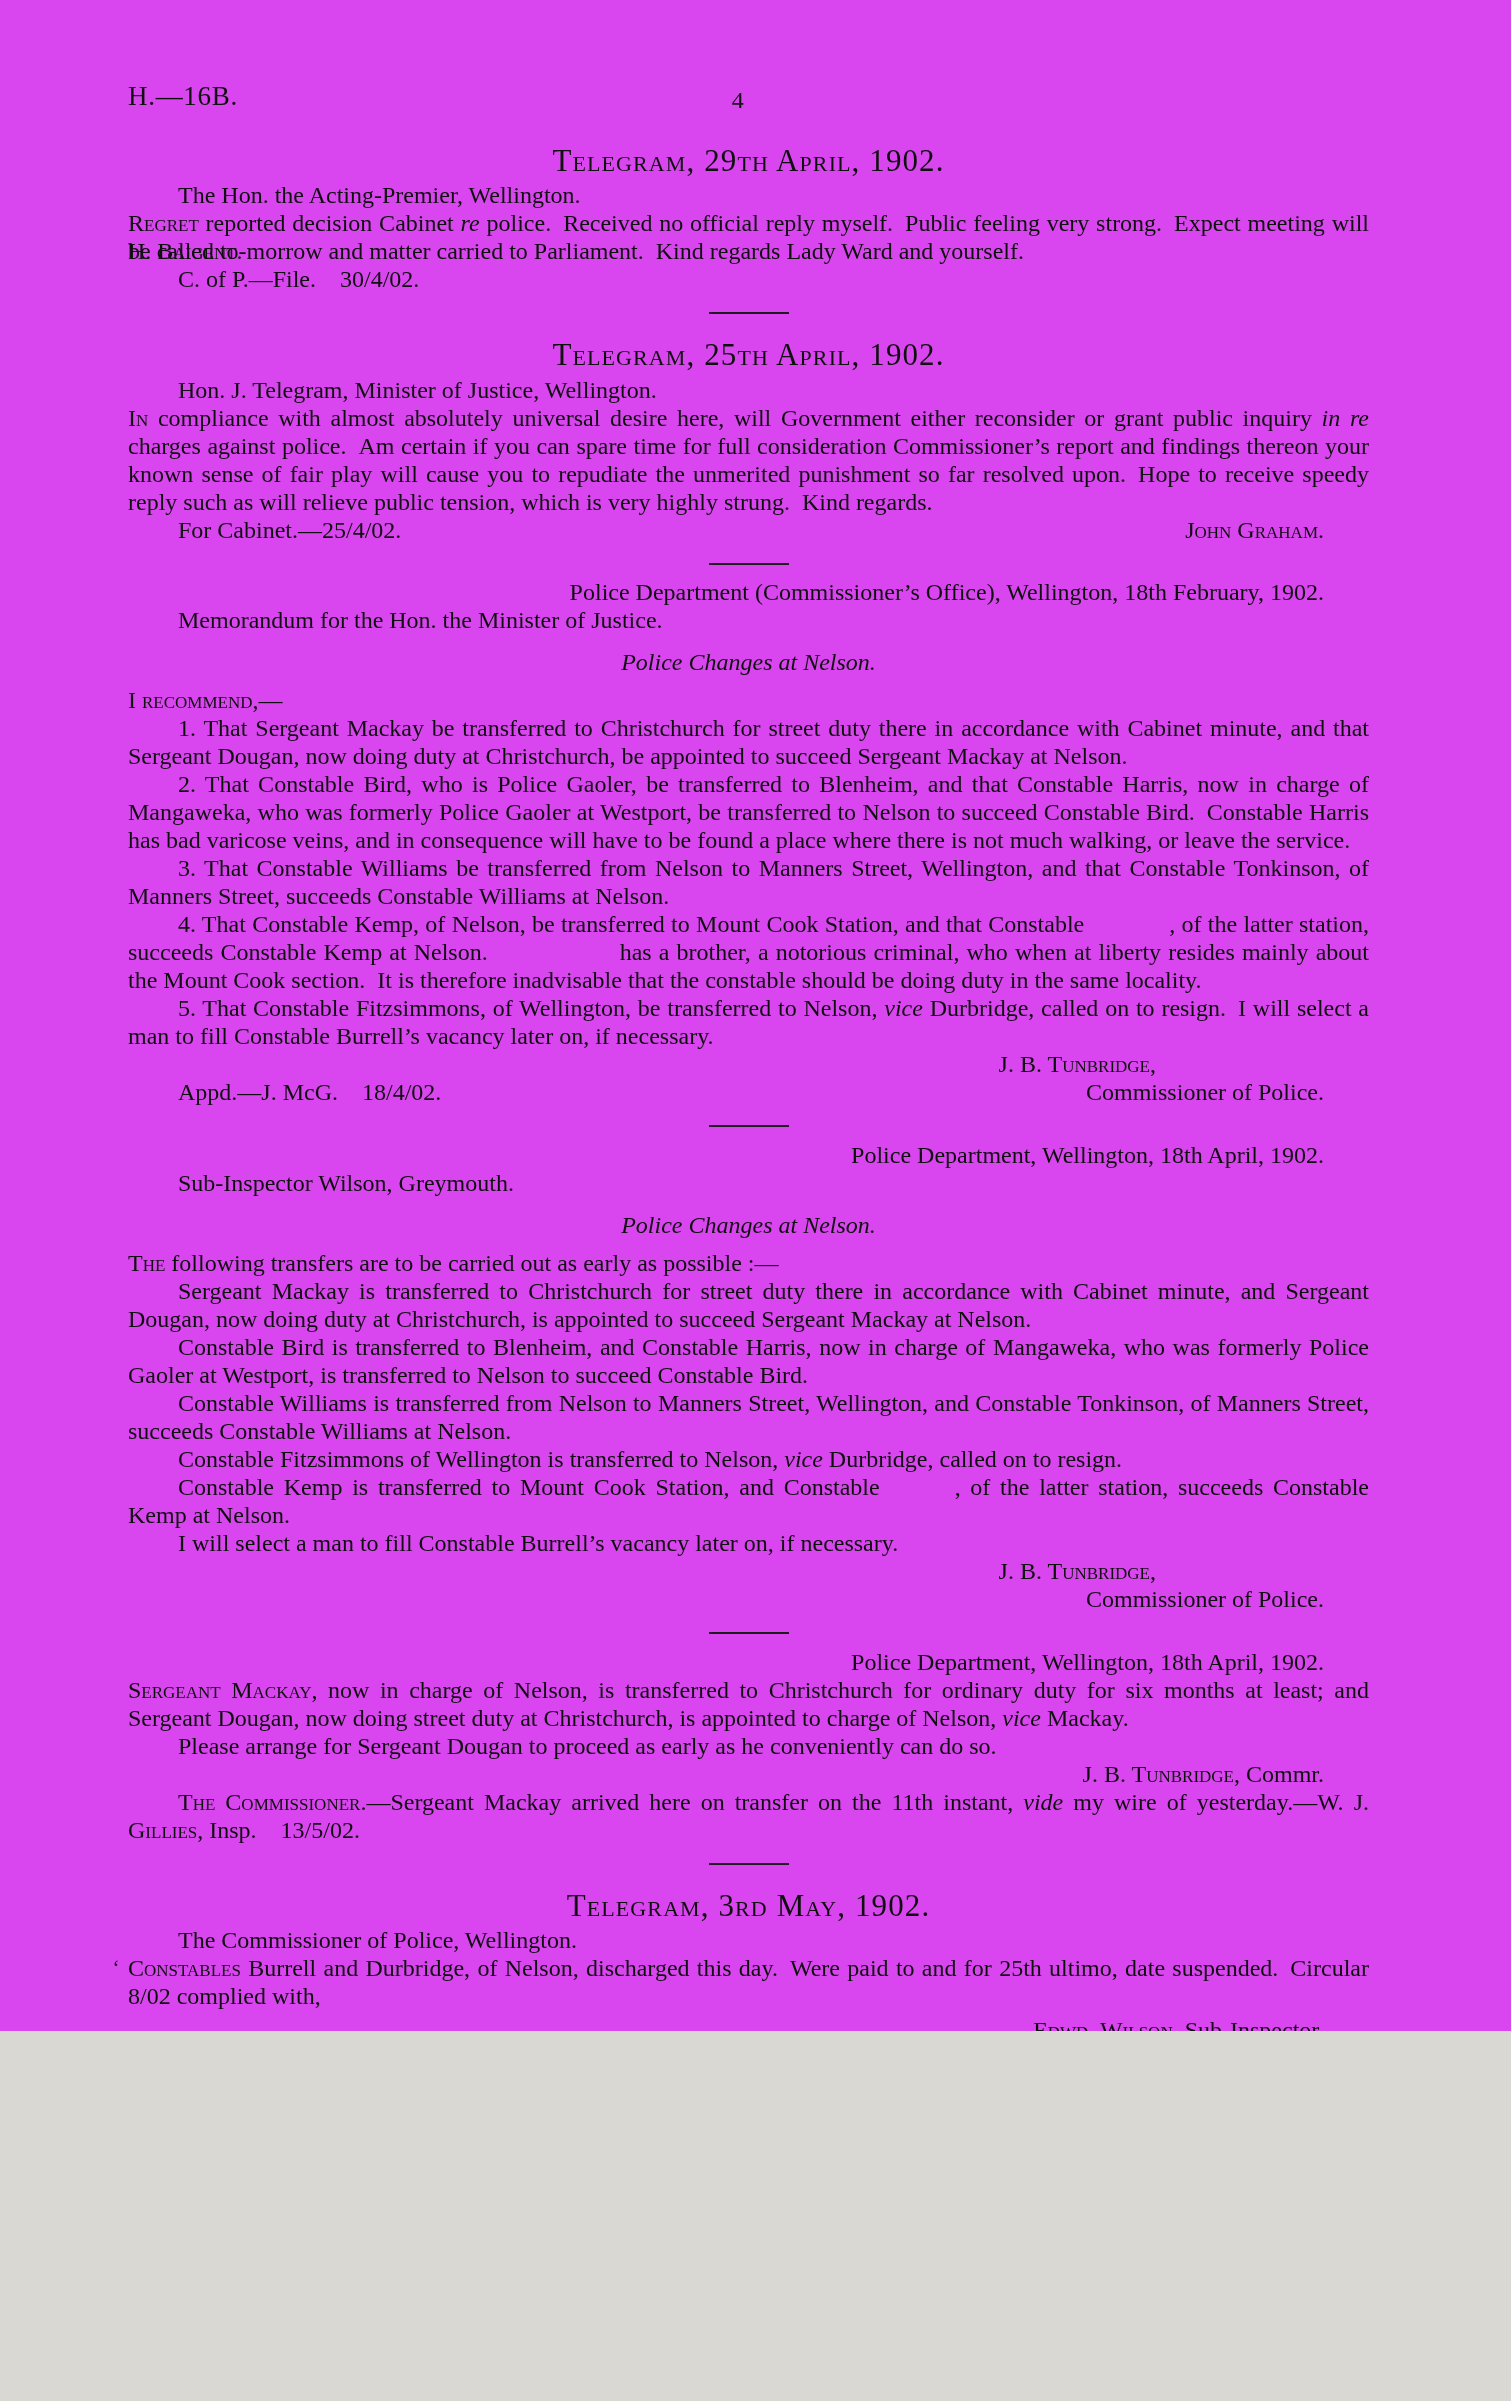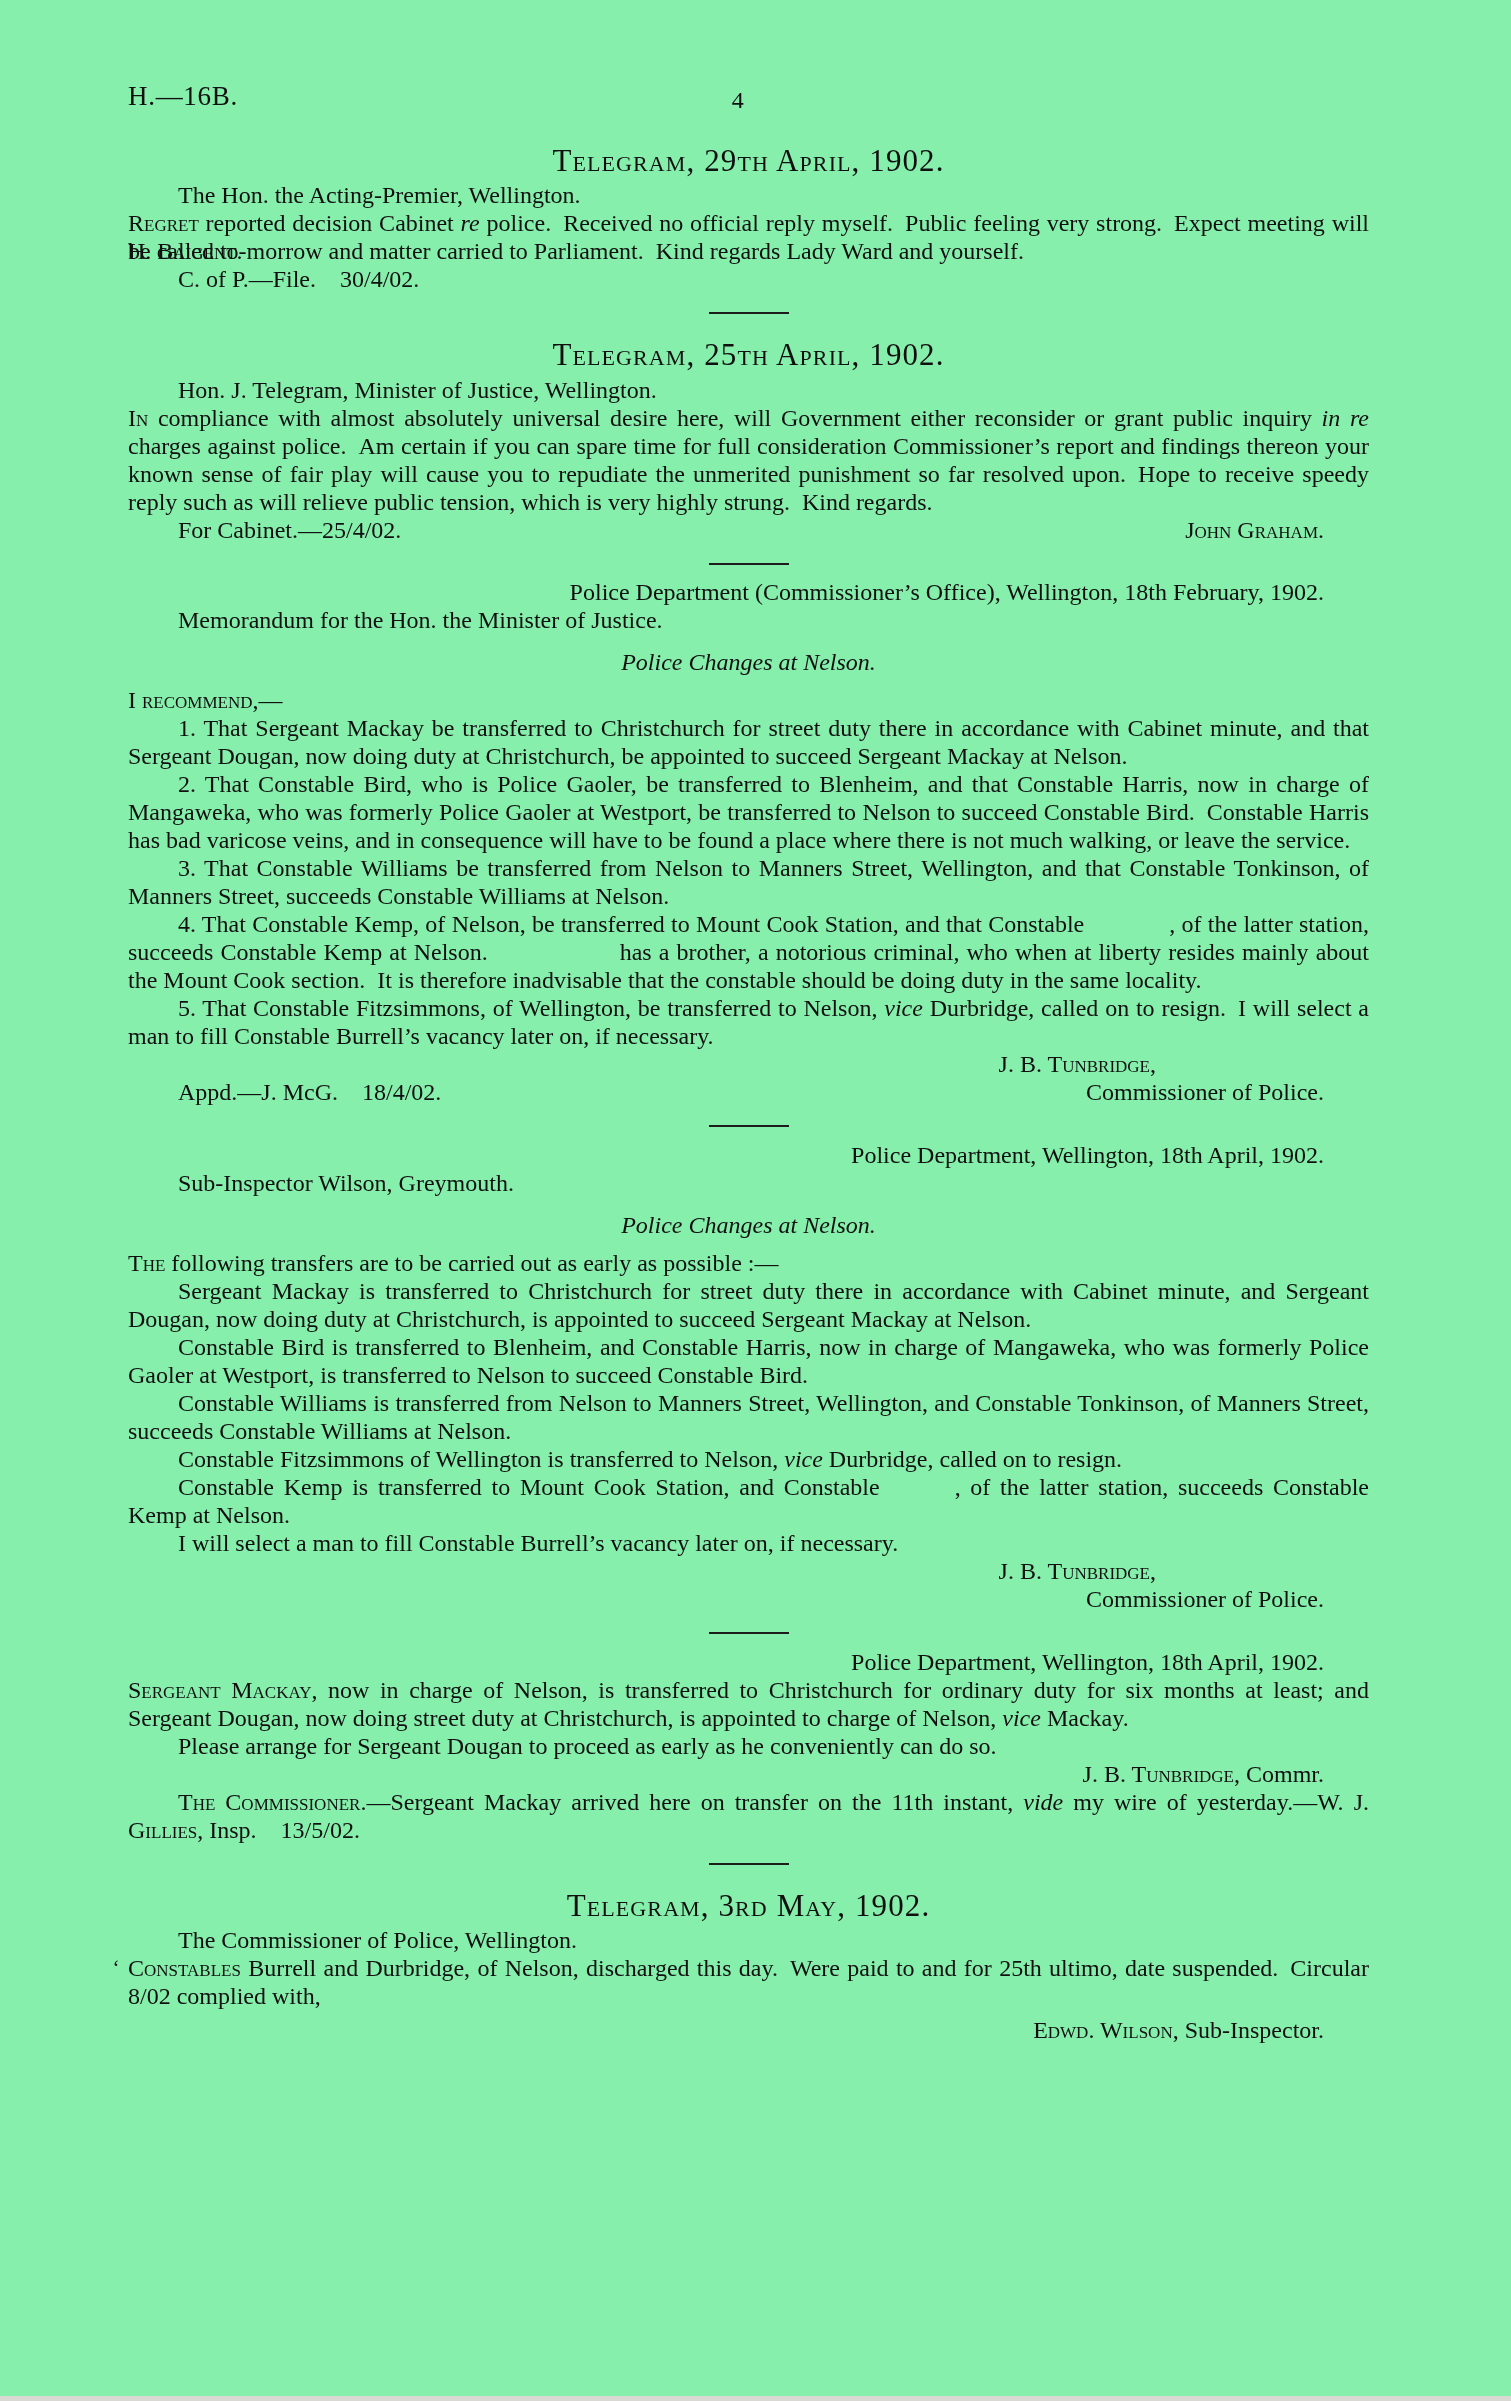--- a/index.html
+++ b/index.html
@@ -1,19 +1,19 @@
 <!DOCTYPE html>
 <html style="font-size:11.4px"><head>
 <meta charset="utf-8">
 <style>
   * { margin:0; padding:0; box-sizing:border-box; }
   html,body { background:#d9d8d3; }
   .page {
-    width:1511px; height:2396px;
-    background:#86efac;
+    width:1511px; height:2031px;
+    background:#d946ef;
     color:#101010;
     font-family:"Liberation Serif", serif;
     font-size:24px; line-height:28px;
     padding:82px 142px 0 128px;
     position:relative;
     margin:0 auto;
     box-shadow:0 0 10px rgba(0,0,0,.25);
   }
   .pagehead { position:relative; height:38px; margin-bottom:4.3px; }
   .docref { font-size:27px; letter-spacing:0.7px; }

